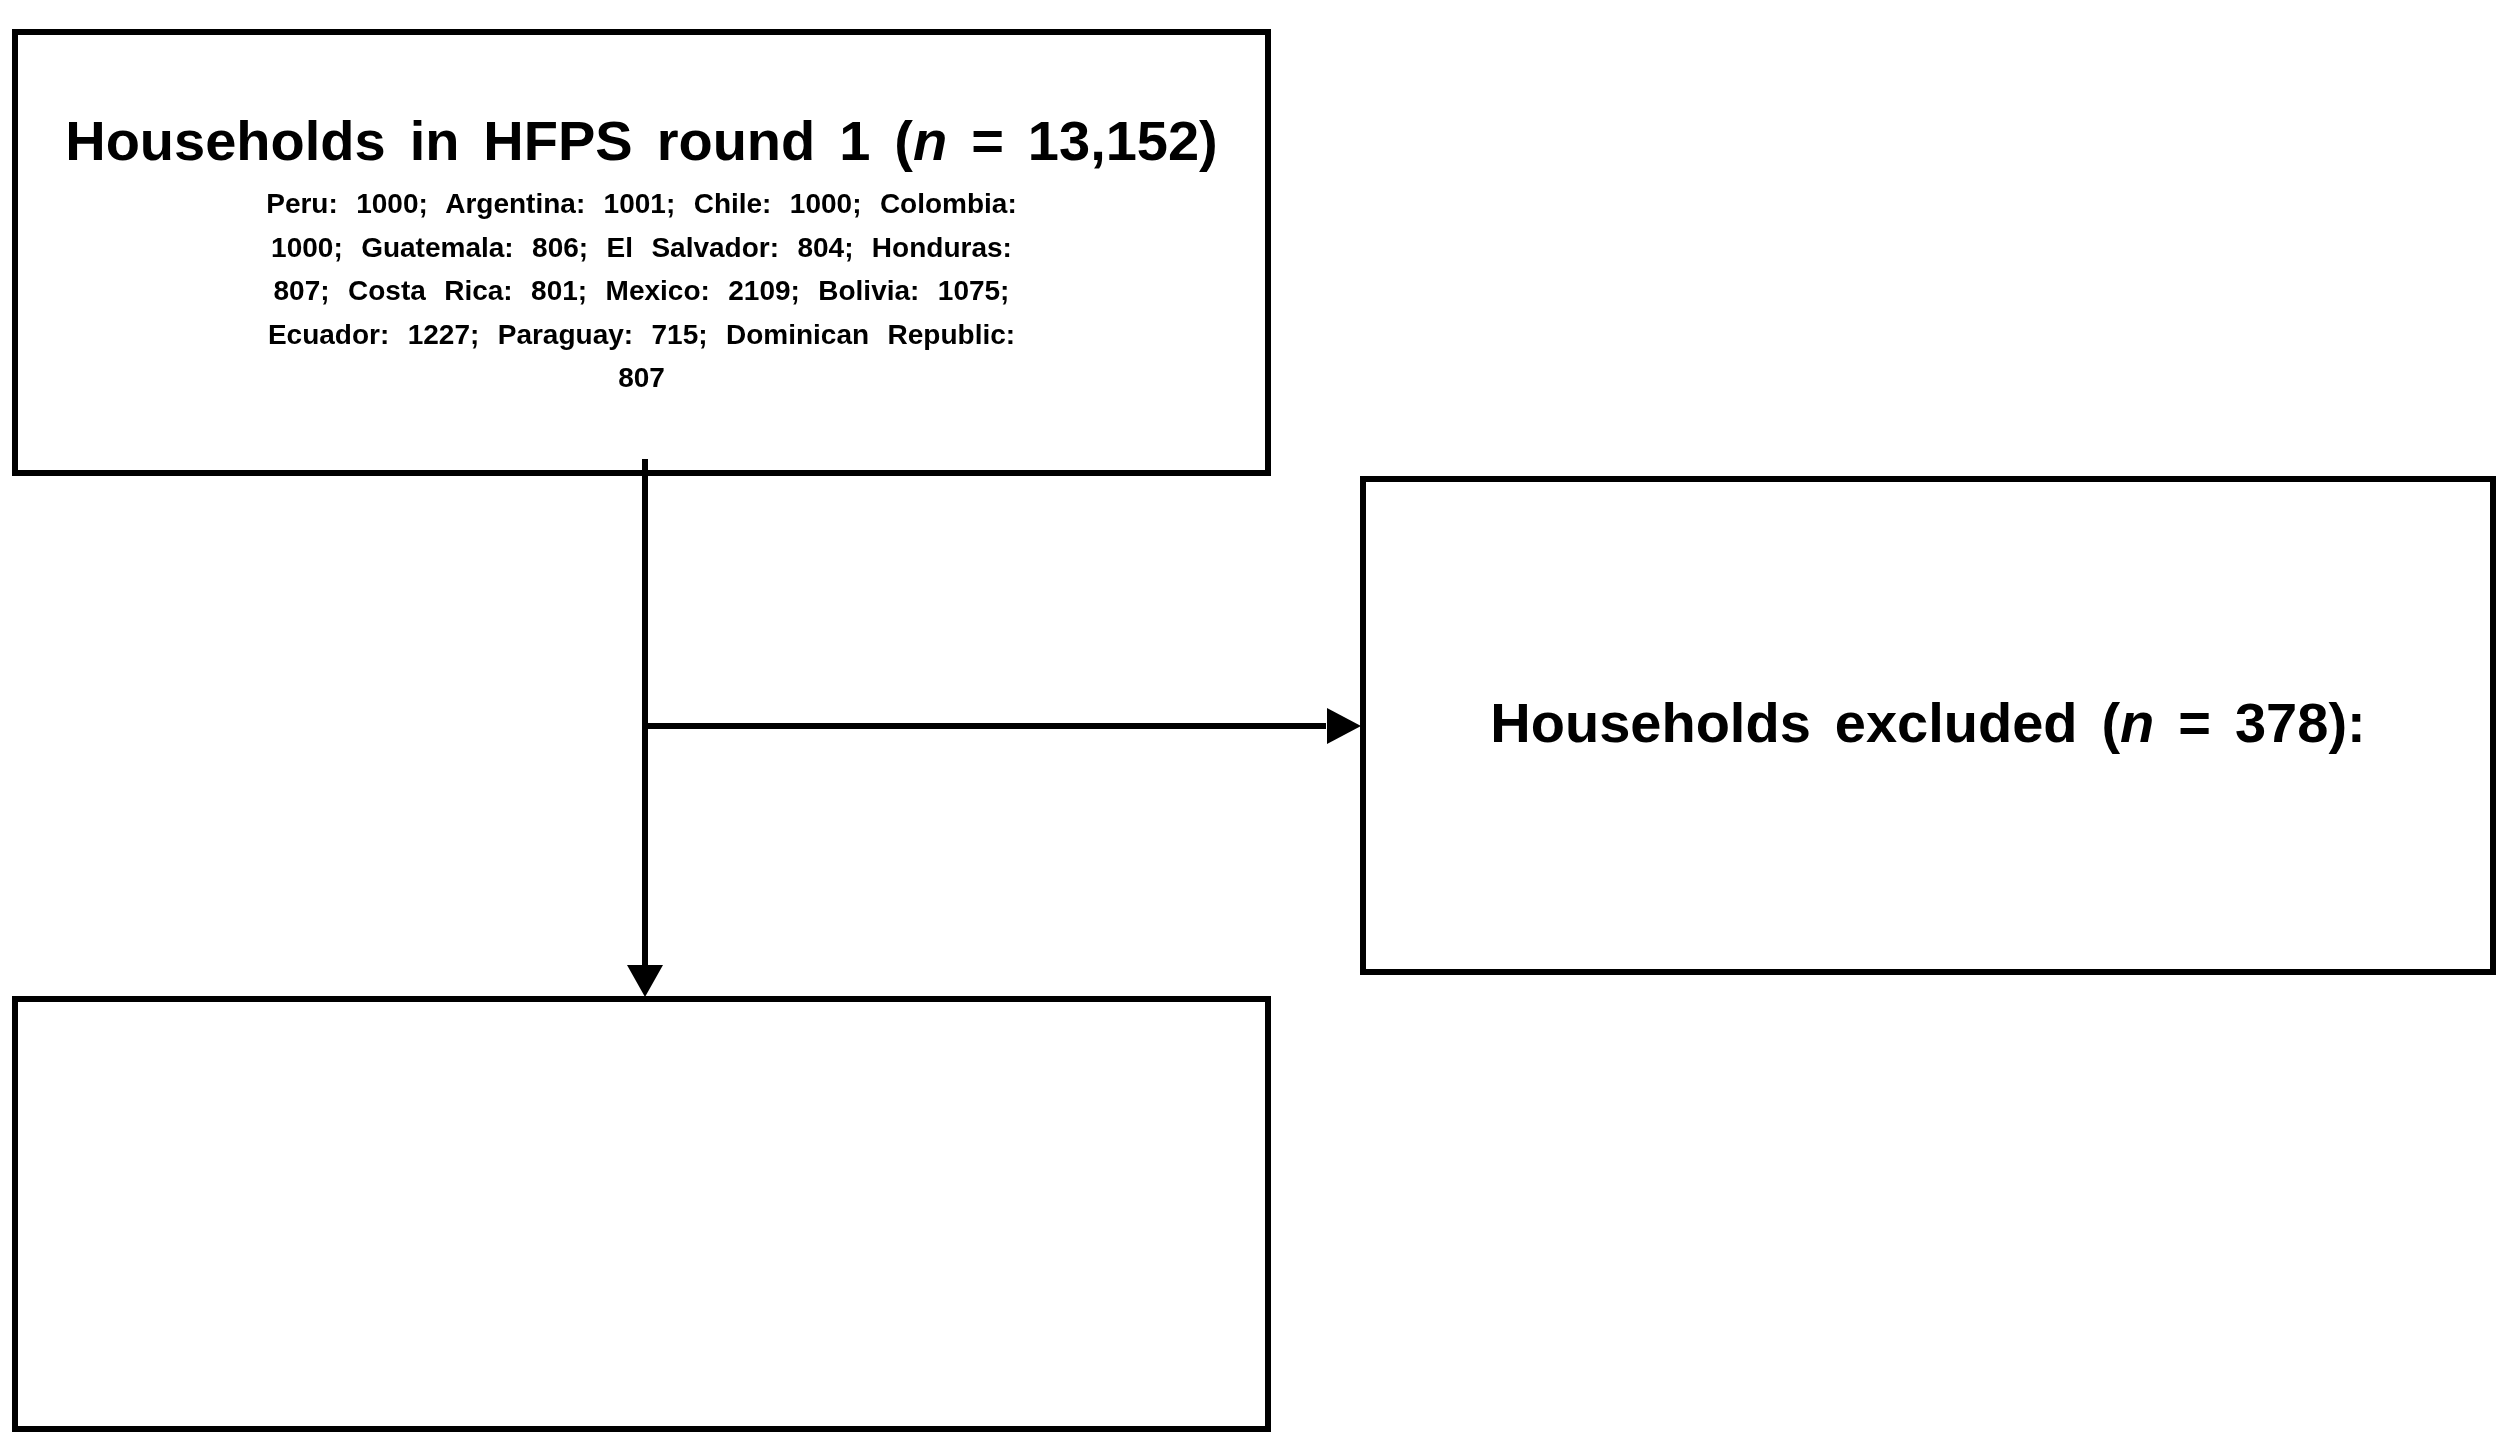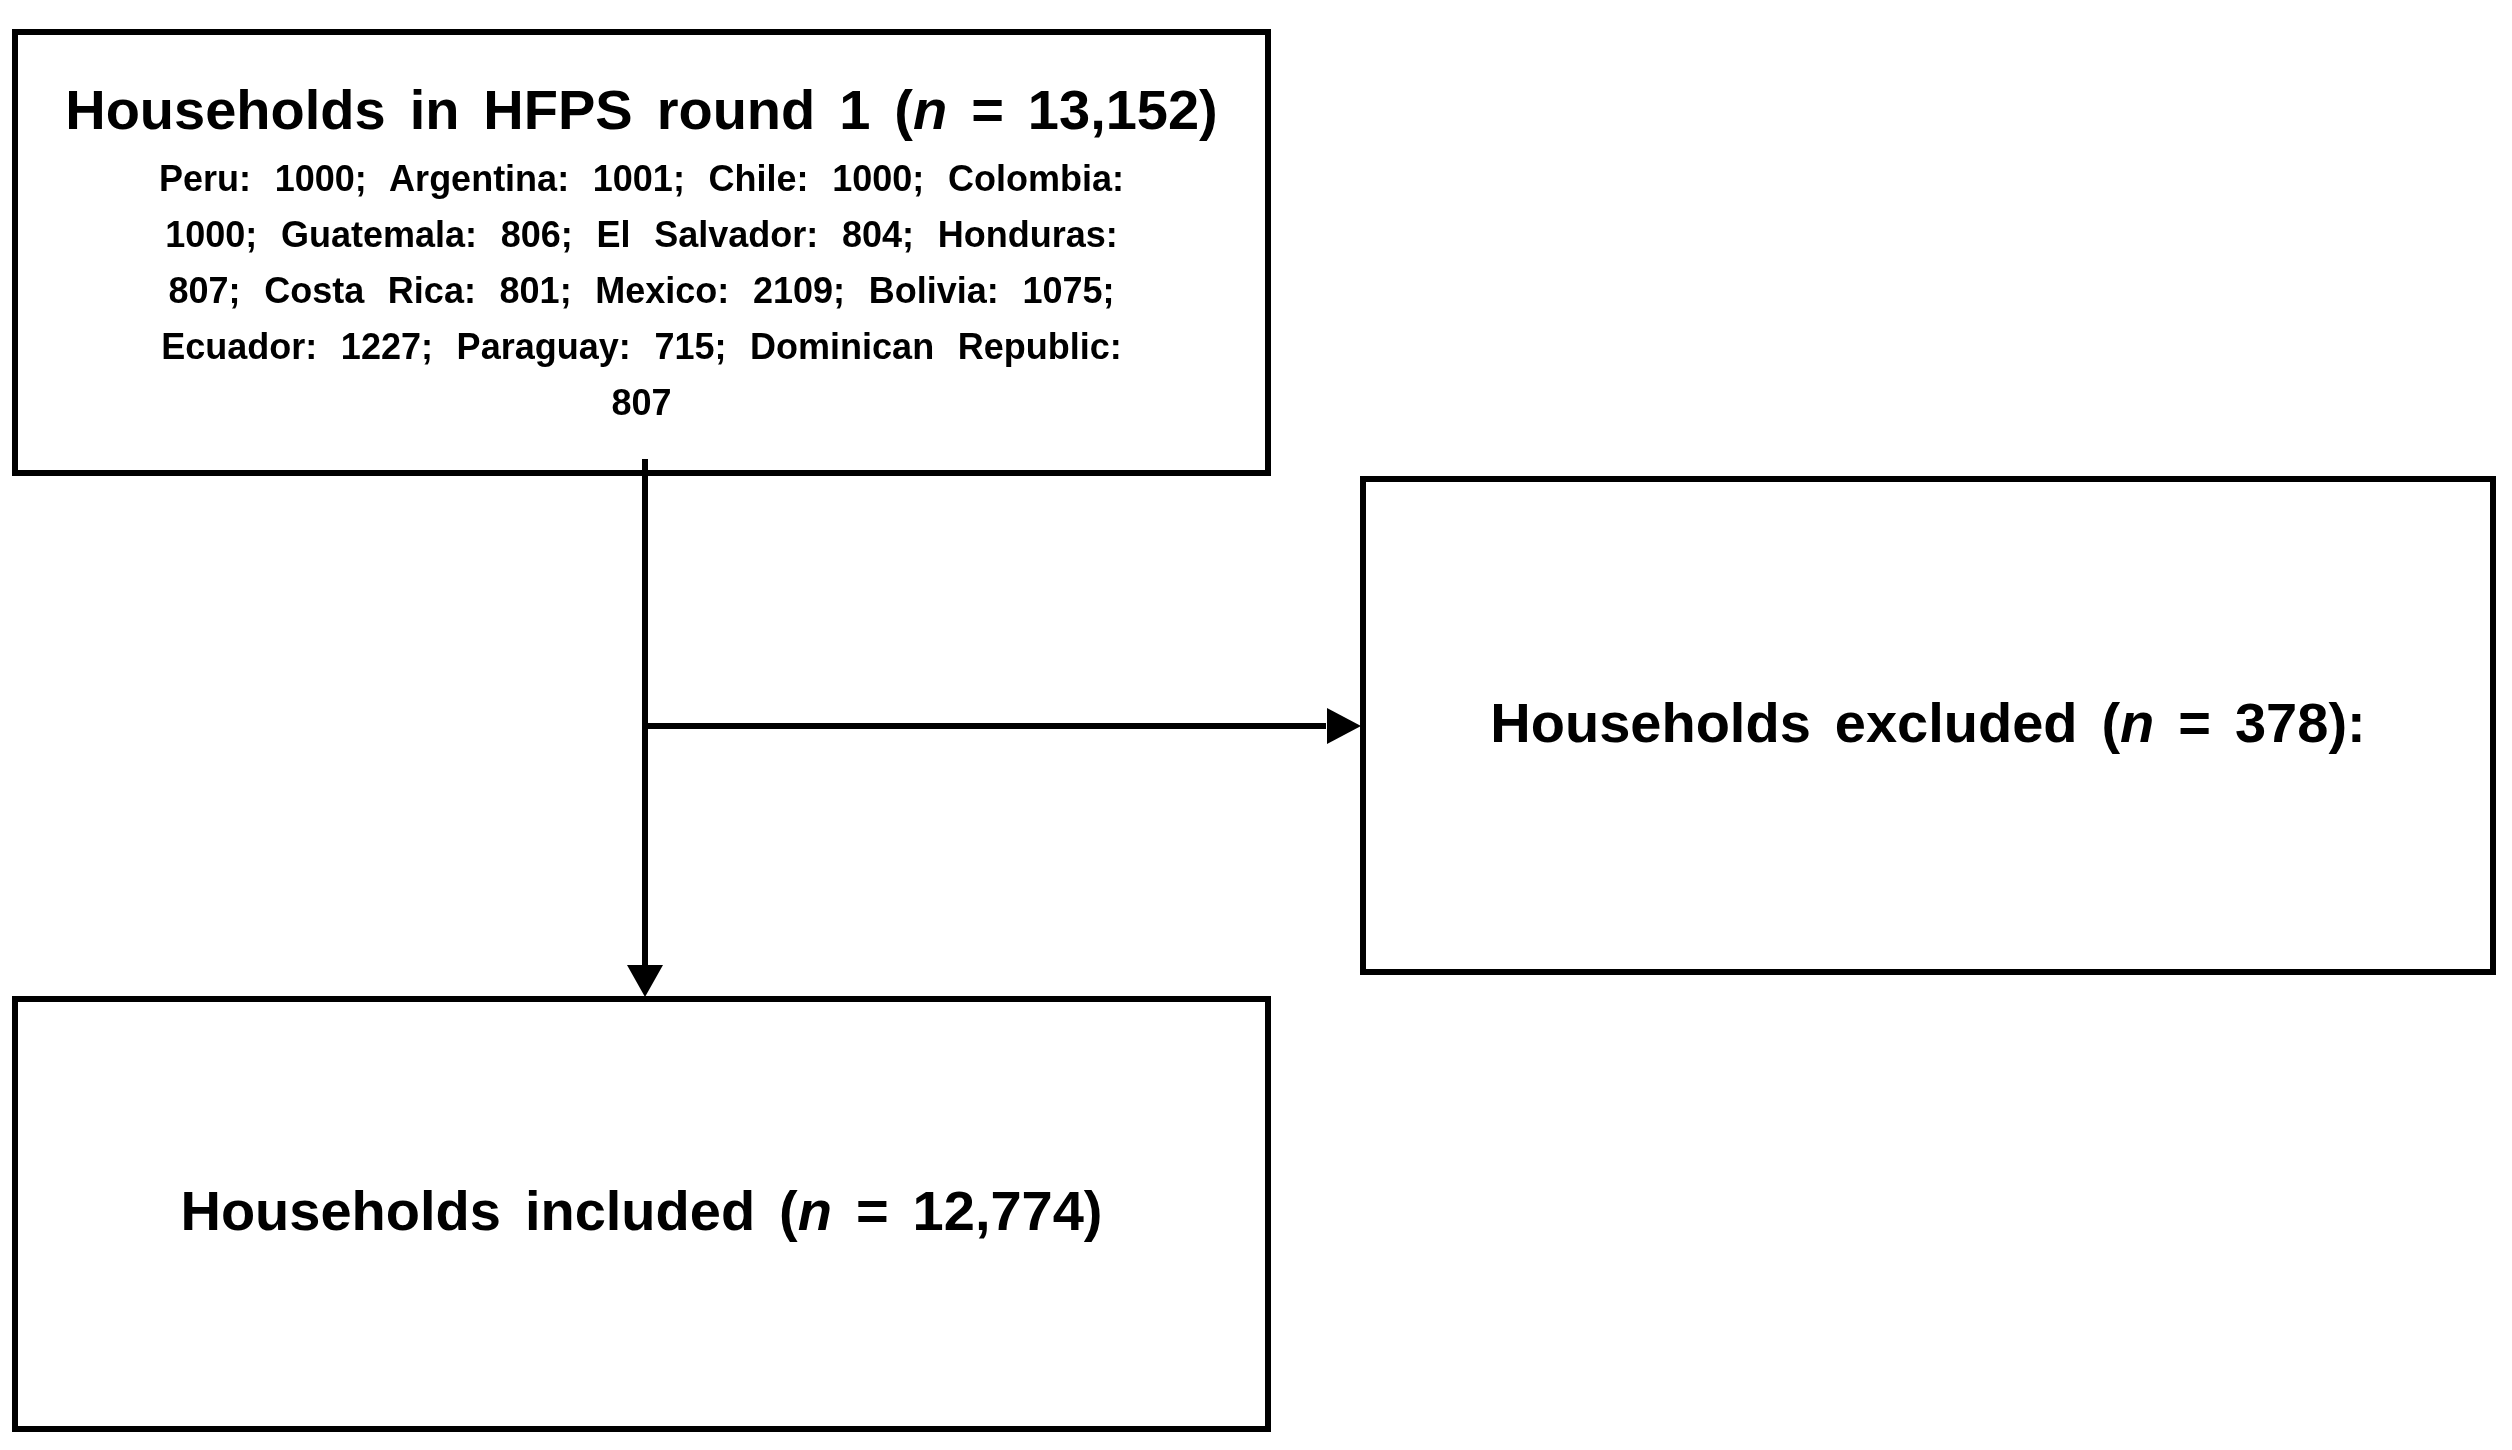--- a/index.html
+++ b/index.html
@@ -34,21 +34,21 @@
     font-size: 56px;
     font-weight: 700;
     line-height: 1.25;
     text-align: center;
     word-spacing: 0.15em;
     margin-bottom: 6px;
     white-space: nowrap;
   }
   .box-title .n-italic { font-style: italic; }
   .box-body {
-    font-size: 36px;
+    font-size: 28px;
     font-weight: 700;
     line-height: 1.55;
     text-align: center;
     word-spacing: 0.38em;
     white-space: pre-line;
   }
 
   .connector {
     position: absolute;
     background: #000000;
@@ -93,17 +93,16 @@
   <div class="connector" id="conn-vertical"></div>
   <div class="connector" id="conn-horizontal"></div>
   <div class="arrowhead" id="arrow-down"></div>
   <div class="arrowhead" id="arrow-right"></div>
 
   <div class="box" id="box-excluded">
     <div class="box-title"><span>Households excluded (</span><span class="n-italic">n</span><span> = 378):</span></div>
   </div>
 
   <div class="box" id="box-included">
-    <div class="box-title"><span>Households included (</span><span class="n-italic">n</span><span> = 12,774)</span></div>
   </div>
 
 </div>
 
 
 </body></html>

